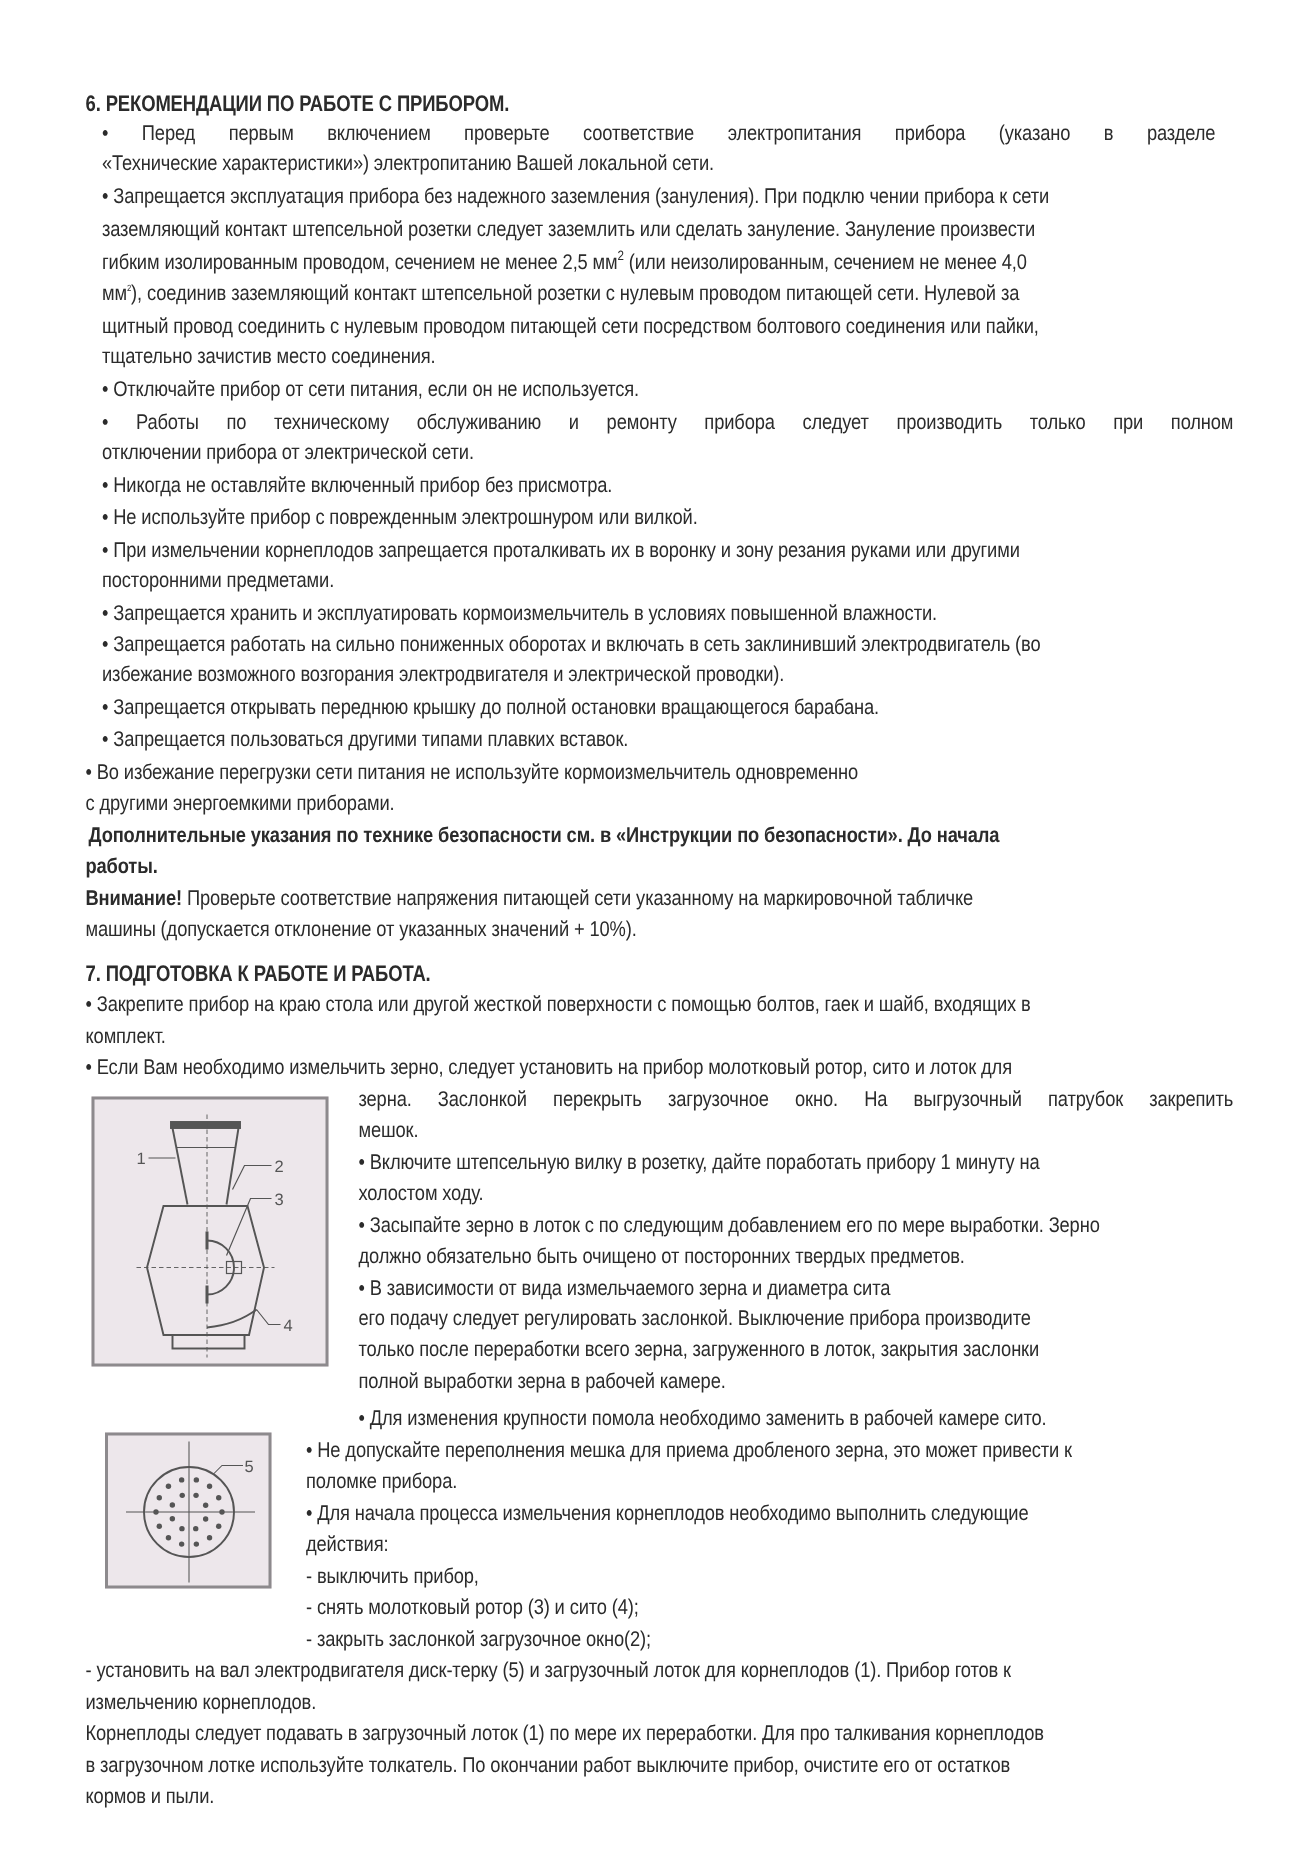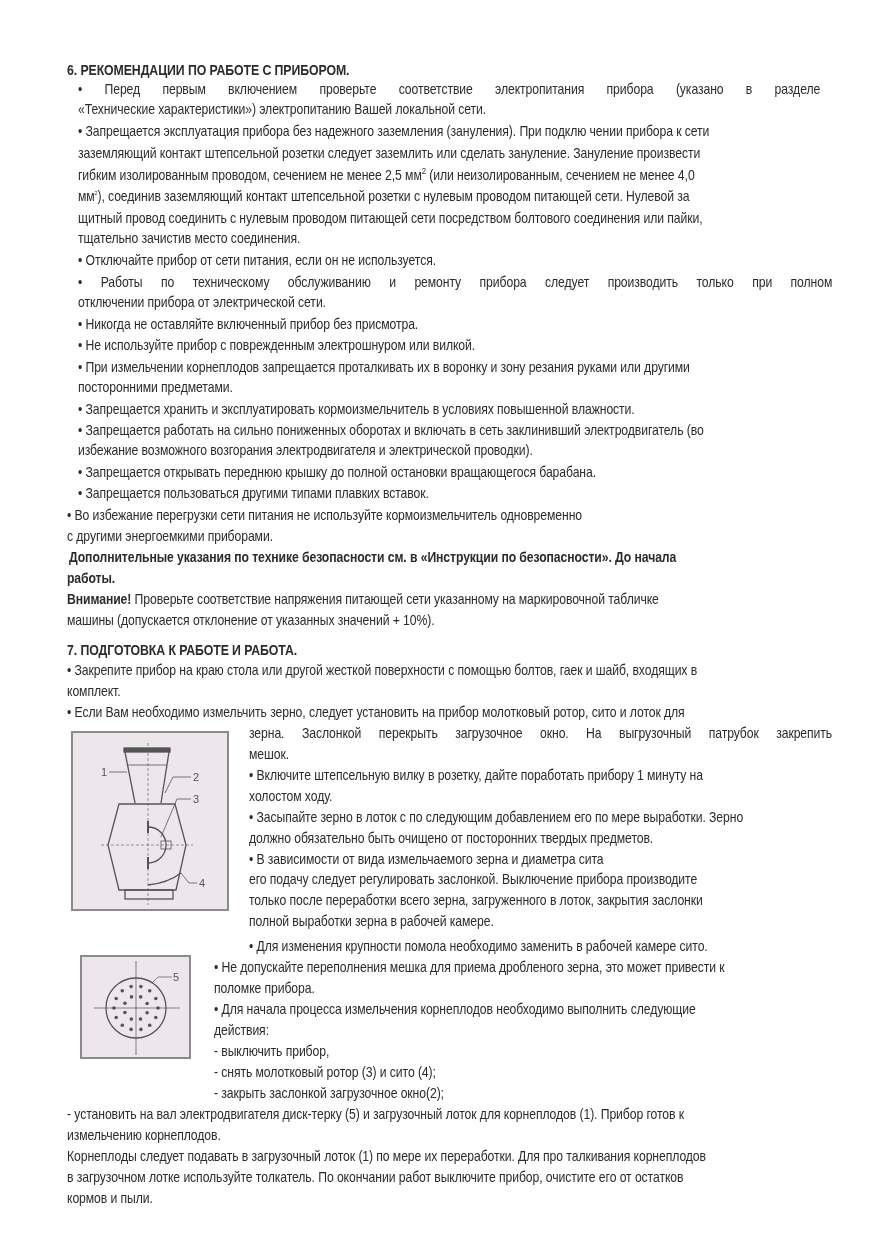--- a/index.html
+++ b/index.html
@@ -1,21 +1,21 @@
 <!DOCTYPE html>
 <html><head>
 <meta charset="utf-8">
 <style>
   html, body { margin: 0; padding: 0; background: #ffffff; }
   body {
     width: 873px; height: 1240px; position: relative; overflow: hidden;
     font-family: "Liberation Sans", sans-serif;
     color: #2b2b2b;
   }
-  .page { position: absolute; left: 12px; top: 0; width: 749px; height: 1240px; text-decoration: underline; }
+  .page { position: absolute; left: 2px; top: 0; width: 749px; height: 1240px; text-decoration: underline; }
   .ln {
     position: absolute; white-space: nowrap;
     font-family: "Liberation Sans", sans-serif;
     font-size: 14.2px; line-height: 20px;
     transform-origin: 0 0; transform: scaleX(0.86);
     letter-spacing: -0.1px;
   }
   .j { text-align-last: justify; text-align: justify; white-space: normal; }
   .b { font-weight: bold; }
   .hd { font-weight: bold; font-size: 15px; transform: scaleX(0.82); }

